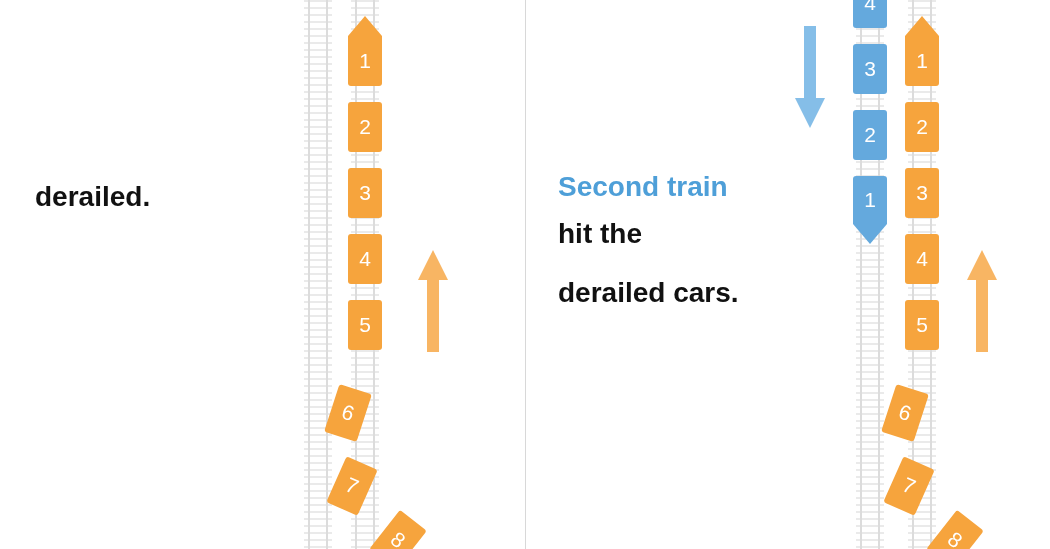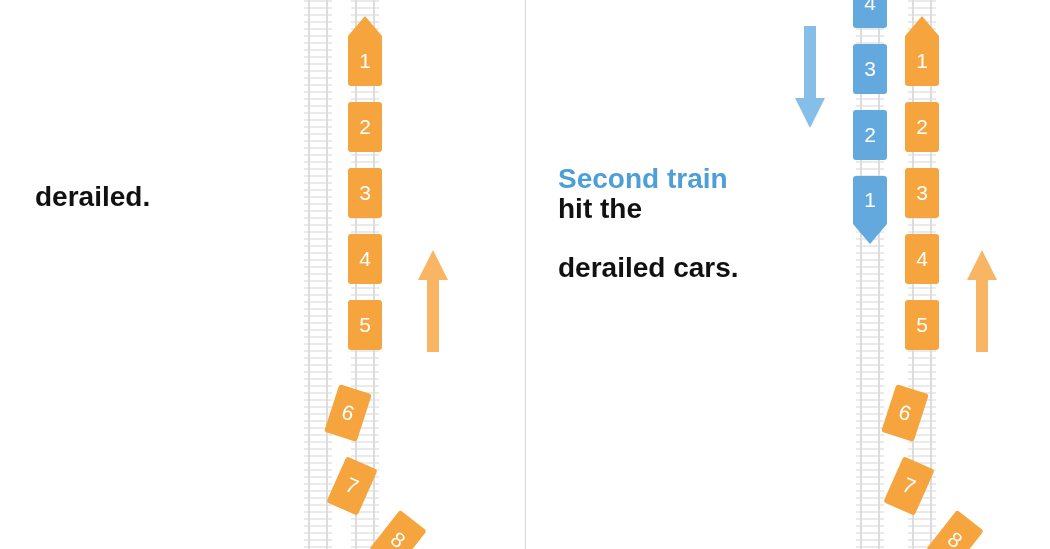--- a/index.html
+++ b/index.html
@@ -66,21 +66,21 @@
   
   .arrow{position:absolute;width:30px;height:102px;z-index:2;}
   .arrow.orange{color:var(--orange-light);}
   .arrow.blue{color:var(--blue-light);}
   
   .heading{position:absolute;font-size:28px;font-weight:bold;line-height:30px;}
   .heading .accent-orange{color:var(--heading-orange);}
   .heading .accent-blue{color:var(--heading-blue);}
   .heading .dark{color:var(--heading-dark);}
   .heading .gap-s{margin-top:16px;}
-  .heading .gap-m{}
+  .heading .gap-m{margin-top:17px;}
   .heading .gap-m2{margin-top:29px;}
 </style>
 </head>
 <body>
 
 <div class="stage">
 
   <div class="track" style="left:304px"></div>
   <div class="track" style="left:351px"></div>
 
@@ -116,21 +116,21 @@
 
   <svg class="arrow orange" style="left:418px;top:250px" viewBox="0 0 30 102" aria-hidden="true">
     <polygon fill="currentColor" points="15,0 30,30 21,30 21,102 9,102 9,30 0,30"></polygon>
   </svg>
 
   <div class="divider" style="left:525px"></div>
 
   <div class="track" style="left:856px"></div>
   <div class="track" style="left:908px"></div>
 
-  <div class="heading" style="left:558px;top:164px">
+  <div class="heading" style="left:558px;top:172px">
     <div class="accent-blue">Second train</div>
     <div class="dark gap-m">hit the</div>
     <div class="dark gap-m2">derailed cars.</div>
   </div>
 
   <div class="car blue" style="left:853px;top:-22px">
     <span>4</span>
   </div>
   <div class="car blue" style="left:853px;top:44px">
     <span>3</span>

